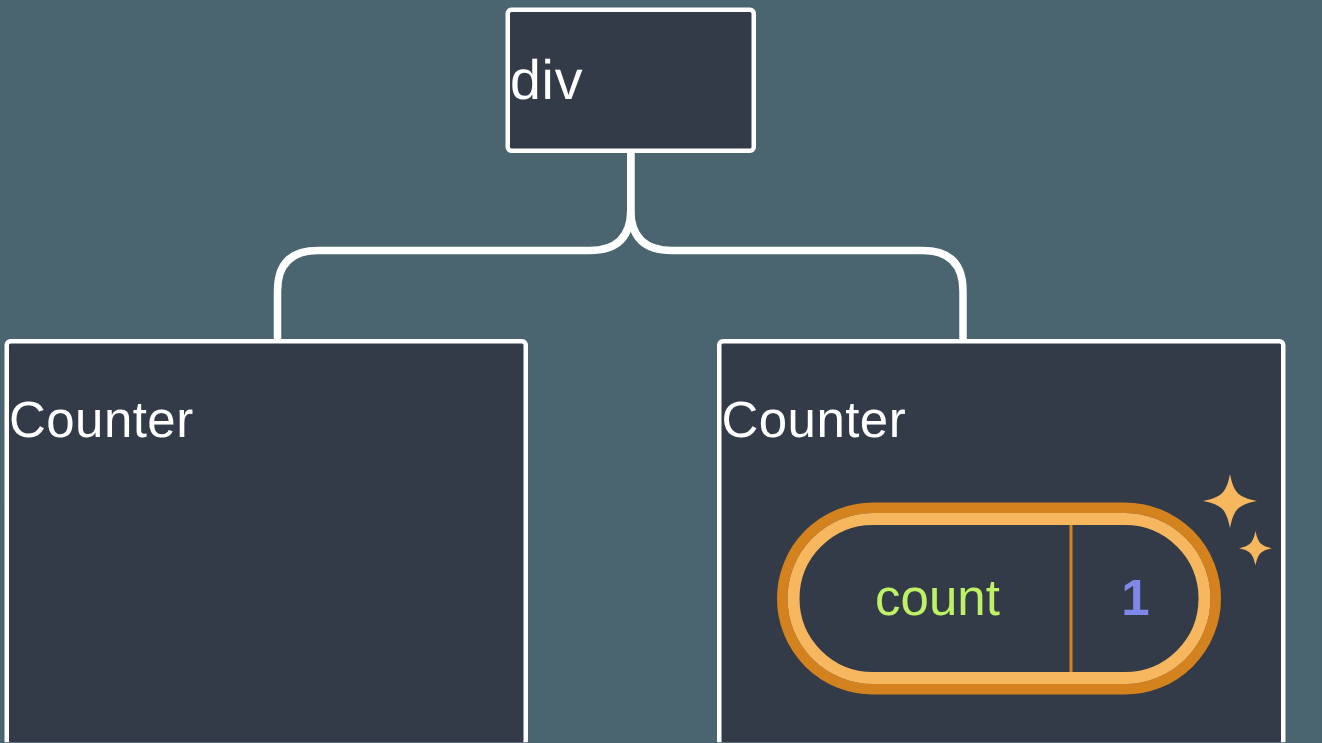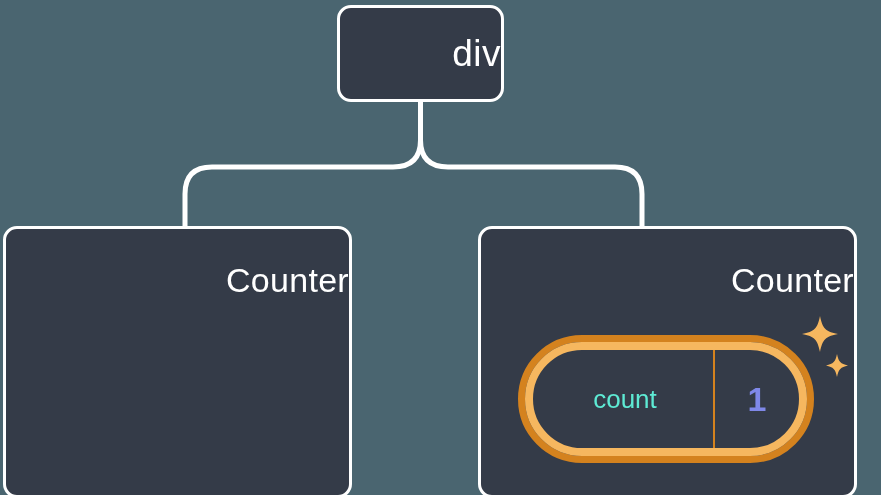--- a/index.html
+++ b/index.html
@@ -24,25 +24,25 @@
     width: 881px;
     height: 495px;
     pointer-events: none;
   }
 
   
   .node {
     position: absolute;
     background: #343b48;
     border: 3px solid #ffffff;
-    border-radius: 14px;
+    border-radius: 4px;
     box-sizing: border-box;
     display: flex;
     flex-direction: column;
-    align-items: flex-end;
+    align-items: flex-start;
   }
 
   #node-div {
     left: 337px;
     top: 5px;
     width: 167px;
     height: 97px;
     justify-content: center;
   }
   .node-title-root {
@@ -115,22 +115,22 @@
     bottom: 7px;
     border: 8px solid #f6b75f;
     border-radius: 999px;
     box-sizing: border-box;
     display: flex;
     align-items: stretch;
   }
   .pill-hl-inner .pill-key {
     flex: 0 0 176px;
     width: auto;
-    color: #5eead4;
-    font-size: 26px;
+    color: #bef264;
+    font-size: 34px;
   }
   .pill-hl-inner .pill-val {
     flex: 1 1 auto;
     width: auto;
     border-left: 2px solid #d4821e;
     color: #7f88e8;
     font-size: 34px;
     font-weight: 700;
   }
 

